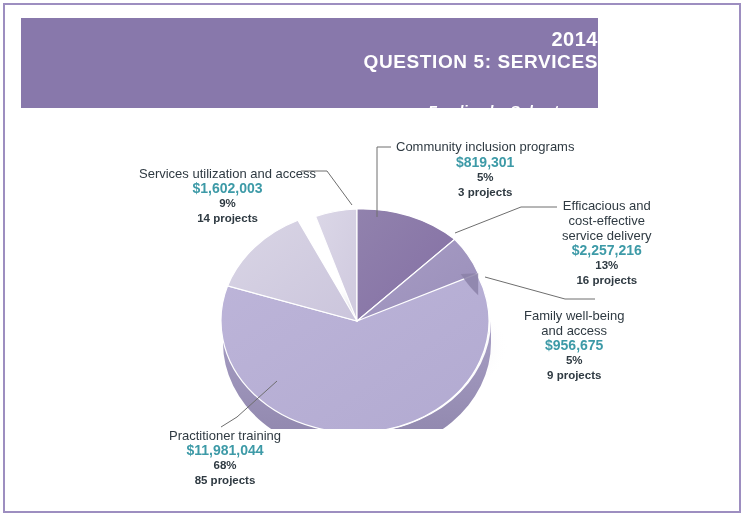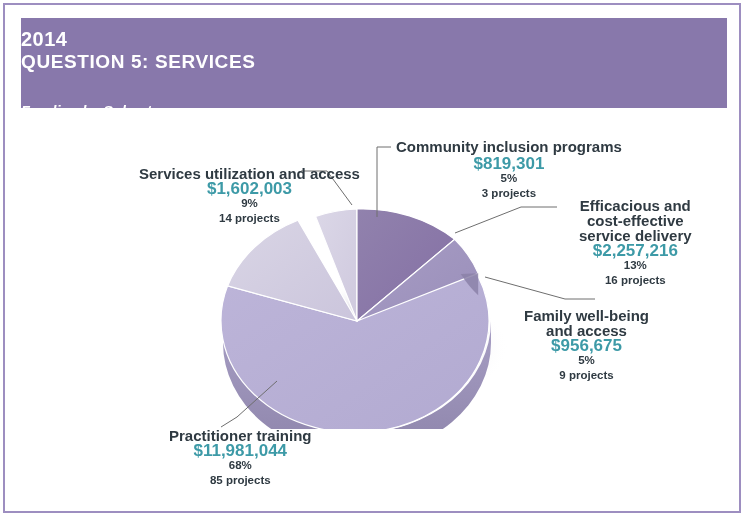--- a/index.html
+++ b/index.html
@@ -25,25 +25,25 @@
     width: 738px;
     height: 510px;
     border: 2px solid #9d8ec0;
     background: #ffffff;
     box-sizing: border-box;
   }
   .title-bar {
     position: absolute;
     left: 16px;
     top: 13px;
-    width: 706px;
+    width: 577px;
     height: 90px;
     background: #8878ab;
     color: #ffffff;
-    text-align: left;
+    text-align: right;
     box-sizing: border-box;
     padding-top: 9px;
   }
   .title-year {
     font-size: 20px;
     font-weight: bold;
     letter-spacing: 0.5px;
     line-height: 24px;
   }
   .title-question {
@@ -83,44 +83,44 @@
   .callout {
     position: absolute;
     color: #2f3a42;
     font-size: 11.5px;
     font-weight: bold;
     line-height: 15px;
     white-space: nowrap;
   }
   .callout .cat {
     color: #2f3a42;
-    font-size: 15px;
-    font-weight: bold;
+    font-size: 13px;
+    font-weight: normal;
   }
   .callout .amt {
     color: #3d9aa7;
-    font-size: 17px;
+    font-size: 14px;
     font-weight: bold;
   }
   .callout .pct,
   .callout .proj {
     color: #2f3a42;
     font-size: 11.5px;
     font-weight: bold;
   }
 
   #co-community { left: 391px; top: 30px; text-align: left; }
   #co-community .amt,
   #co-community .pct,
   #co-community .proj { display: block; text-align: center; }
 
   #co-services  { left: 134px; top: 57px; text-align: center; }
   #co-services span { display: block; }
 
-  #co-efficacious { left: 574px; top: 89px; text-align: center; }
+  #co-efficacious { left: 557px; top: 89px; text-align: center; }
   #co-efficacious span { display: block; }
 
   #co-family { left: 510px; top: 199px; text-align: center; }
   #co-family span { display: block; padding-left: 9px; }
 
   #co-practitioner { left: 164px; top: 319px; text-align: center; }
   #co-practitioner span { display: block; }
 </style>
 </head>
 <body>

